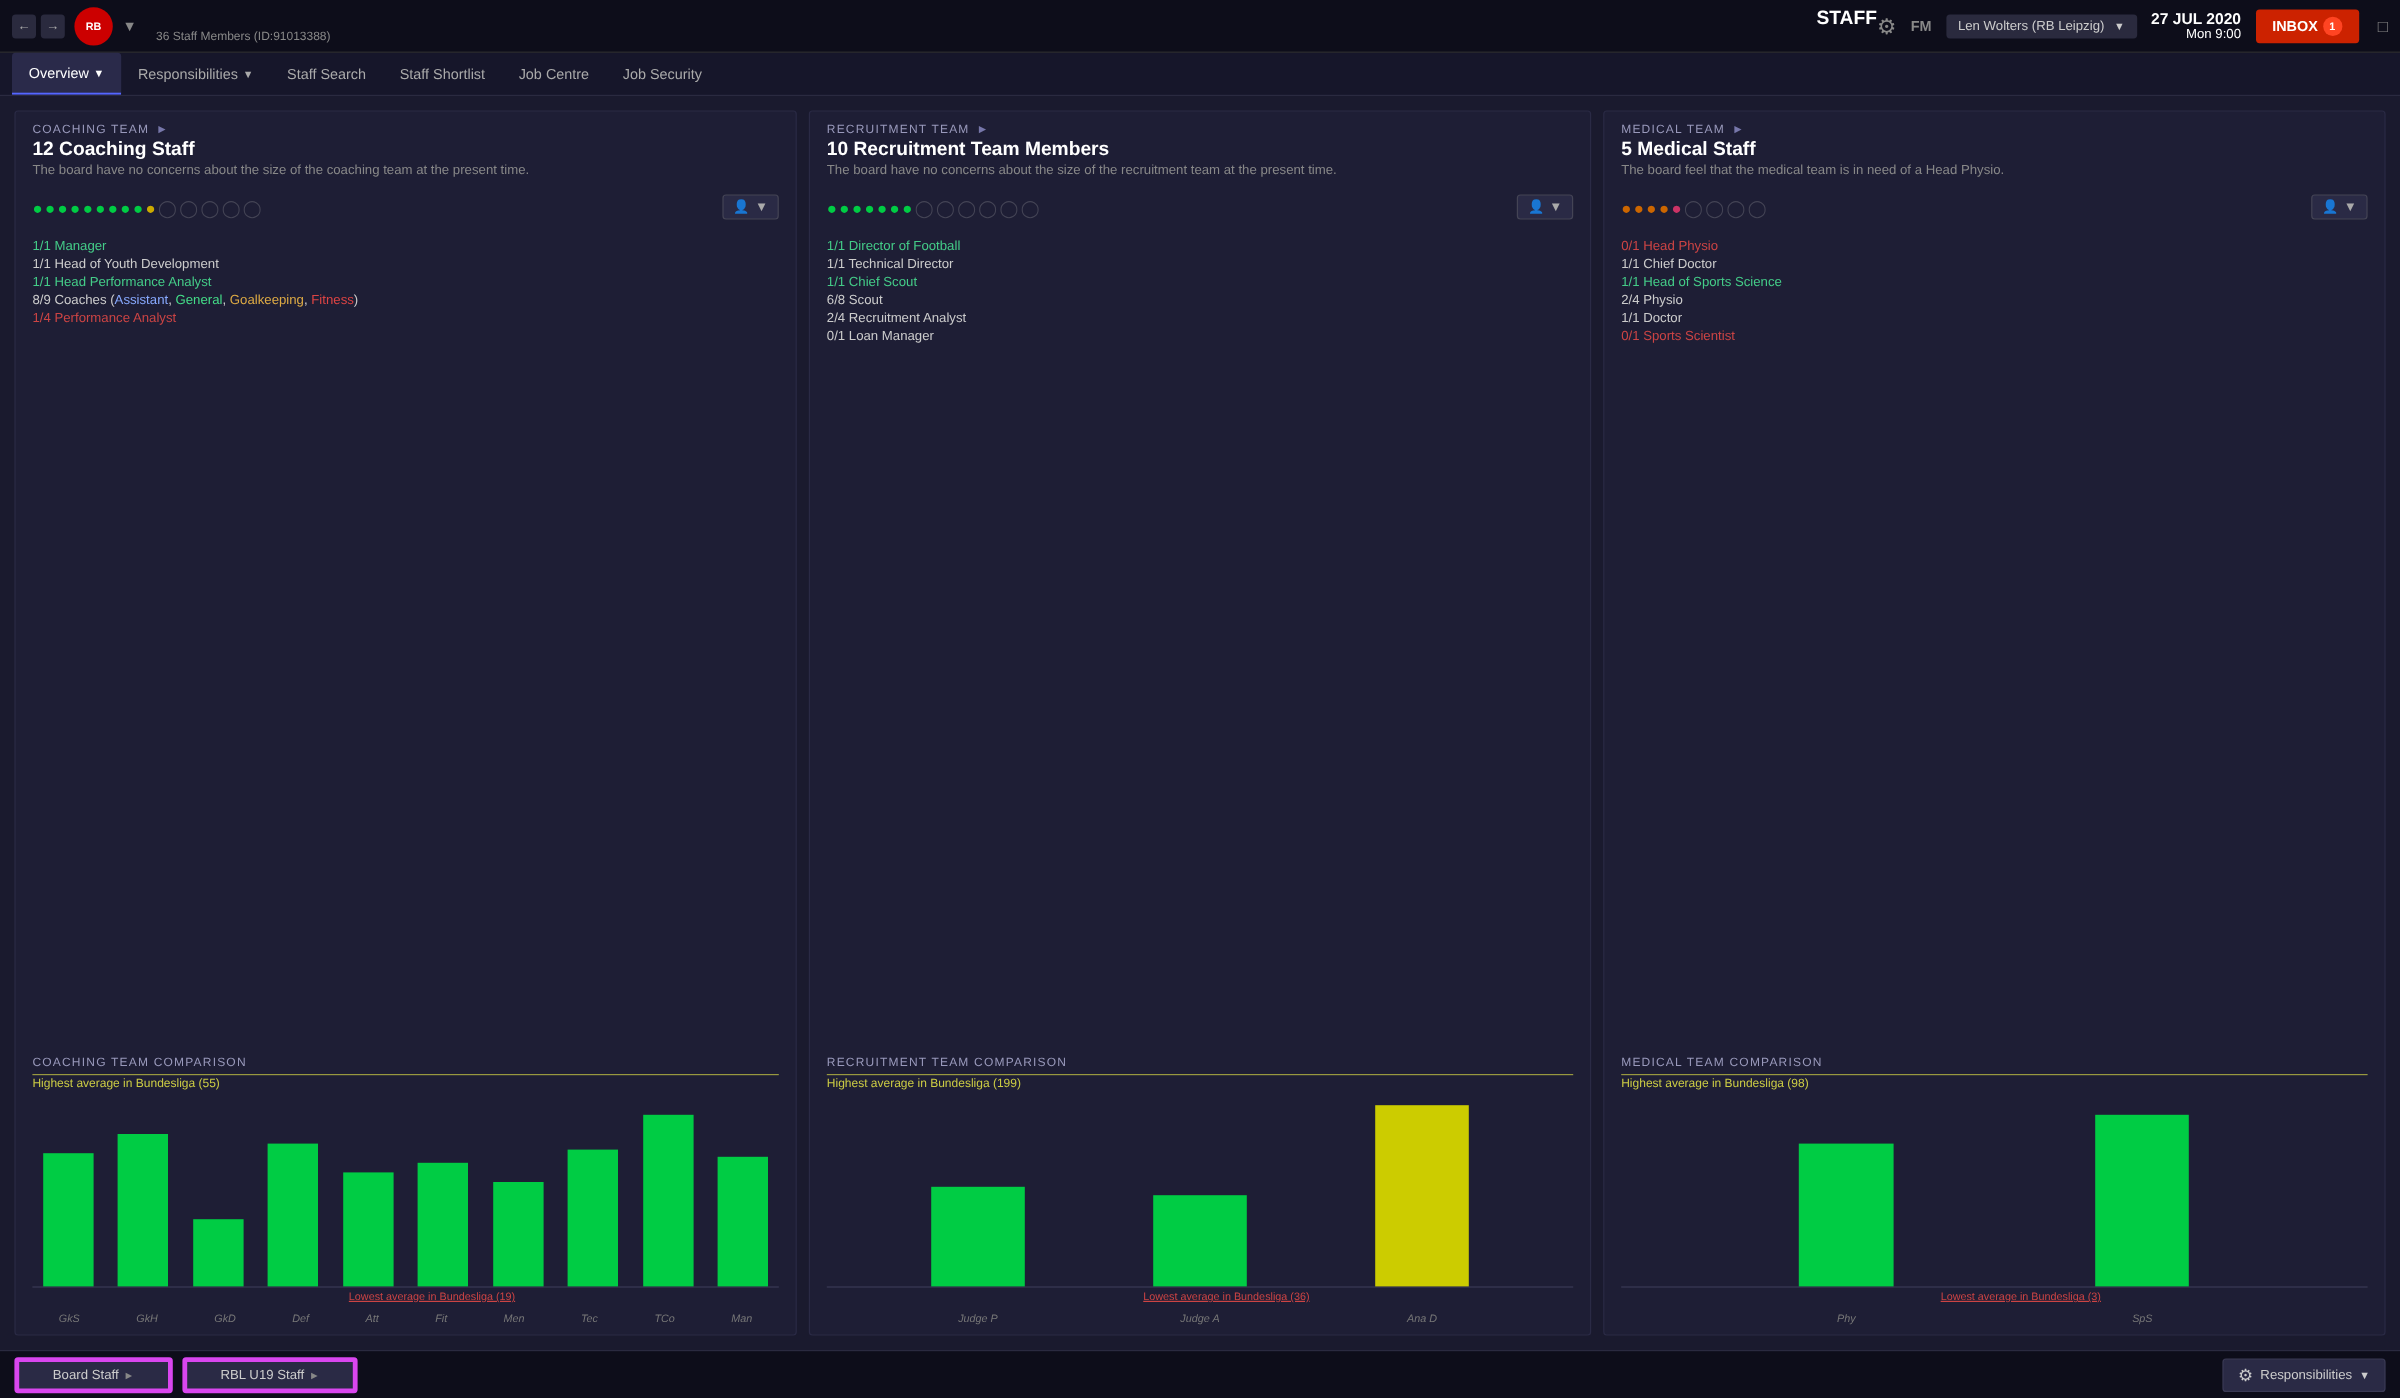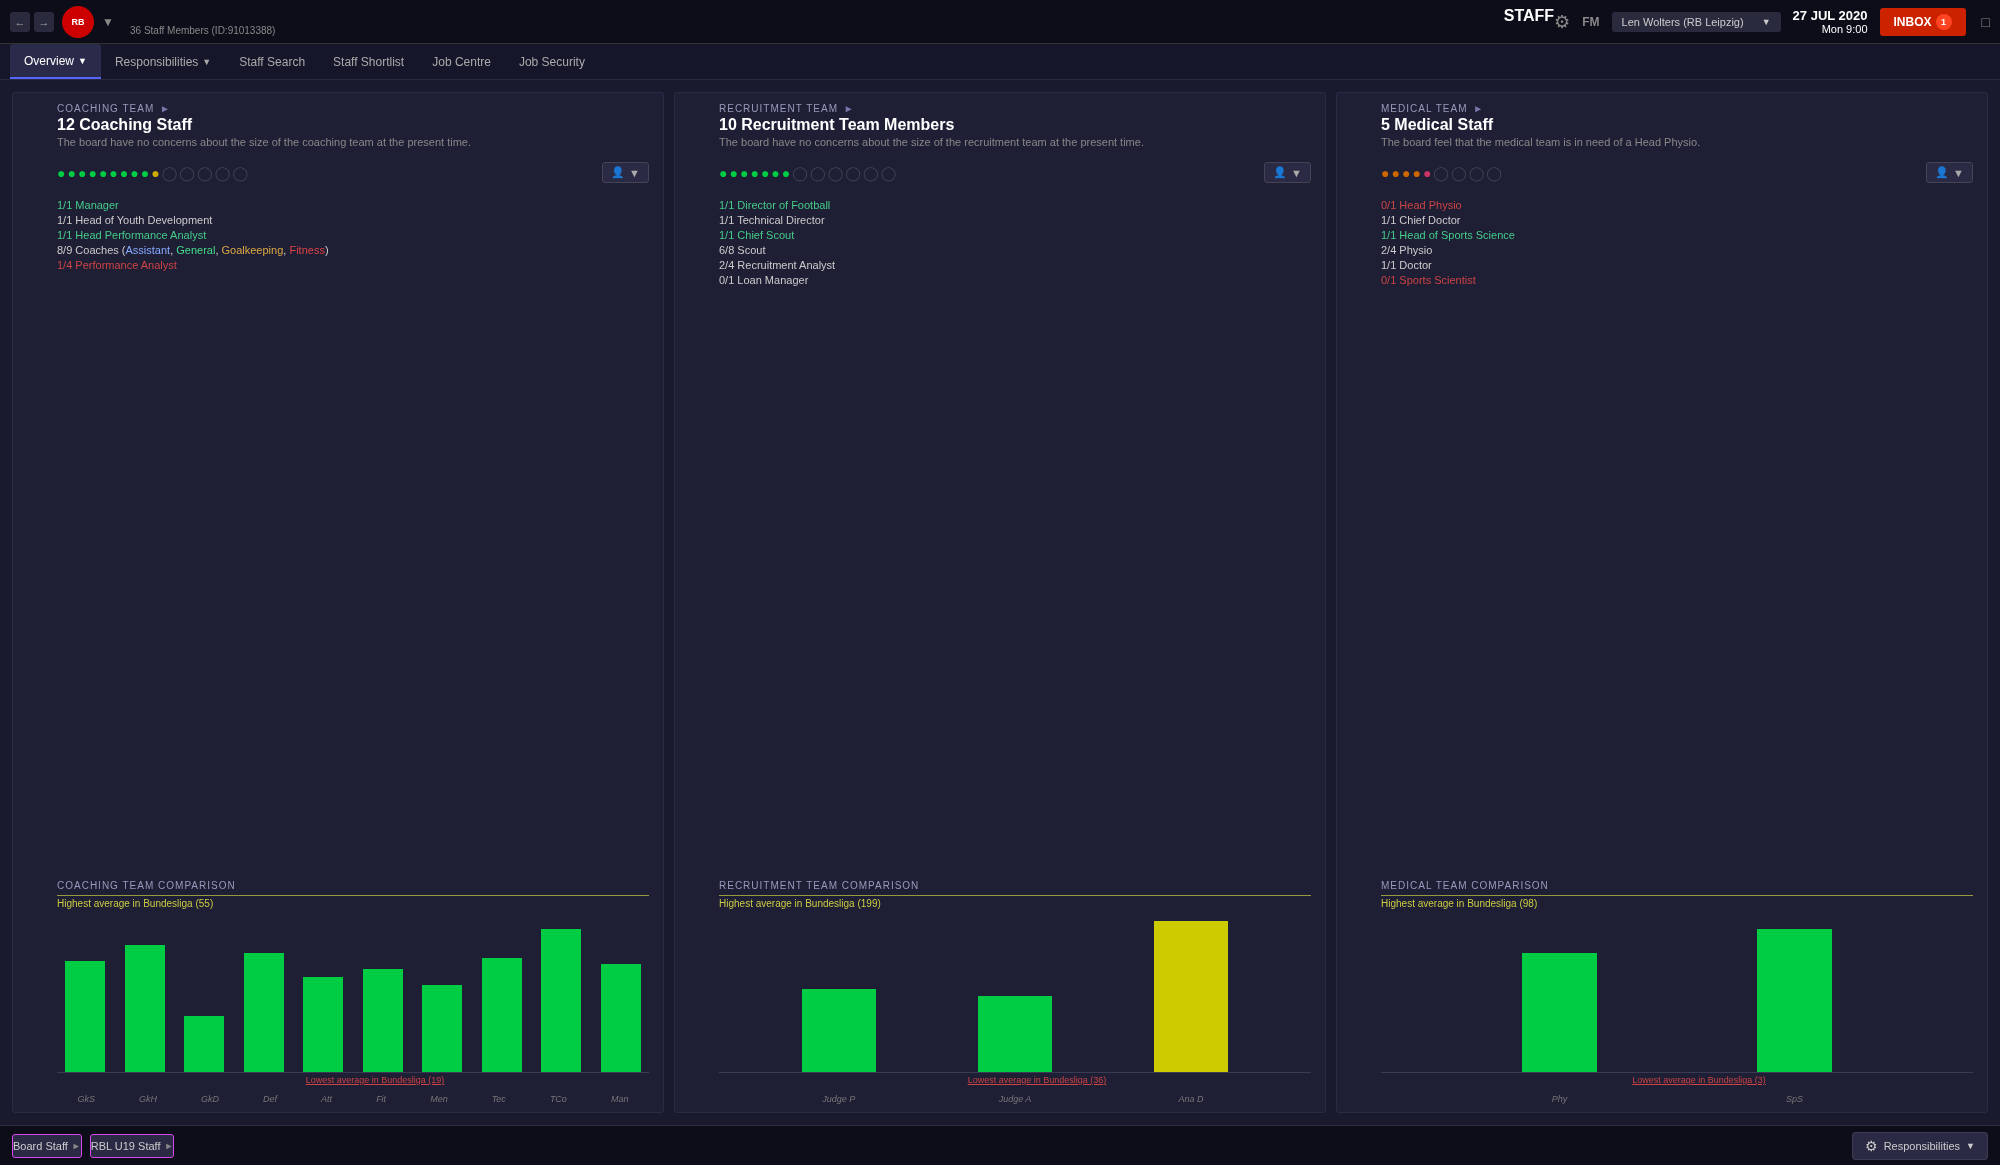--- a/index.html
+++ b/index.html
@@ -38,21 +38,21 @@
       font-weight: bold; color: white; font-size: 9px;
       margin-right: 8px;
     }
     .page-title-area { flex: 1; }
     .page-title { color: white; font-size: 16px; font-weight: bold; text-align: right; }
     .page-subtitle { color: #888; font-size: 10px; }
     .top-right {
       display: flex; align-items: center; gap: 12px;
     }
     .user-info {
-      display: flex; align-items: center; gap: 18px;
+      display: flex; align-items: center; gap: 8px;
       background: #2a2a3e; padding: 4px 10px; border-radius: 3px;
       color: #ccc; font-size: 11px;
     }
     .date-display {
       text-align: right; color: white; font-size: 11px;
     }
     .date-display .date { font-weight: bold; font-size: 13px; }
     .inbox-btn {
       background: #cc2200;
       color: white; padding: 6px 14px; border-radius: 3px;
@@ -95,21 +95,20 @@
 
     
     .panel {
       background: #1e1e35;
       border: 1px solid #2a2a45;
       border-radius: 3px;
       flex: 1;
       display: flex;
       flex-direction: column;
       overflow: hidden;
-      padding-left: 30px;
     }
 
     .panel-header {
       padding: 10px 14px 6px;
     }
     .panel-team-label {
       font-size: 10px;
       color: #9999bb;
       text-transform: uppercase;
       letter-spacing: 1px;
@@ -235,23 +234,23 @@
       background: #0d0d1a;
       height: 40px;
       display: flex;
       align-items: center;
       padding: 0 12px;
       border-top: 1px solid #2a2a40;
       gap: 8px;
     }
     .bottom-btn {
       background: #2a2a45;
-      border: 1px solid #d946ef;
+      border: 4px solid #d946ef;
       color: #ccc;
-      padding: 5px 0;
+      padding: 5px 28px;
       border-radius: 3px;
       font-size: 11px;
       cursor: pointer;
       display: flex; align-items: center; gap: 4px;
     }
     .bottom-btn .arrow { font-size: 9px; color: #888; }
     .bottom-right {
       margin-left: auto;
       display: flex; align-items: center; gap: 6px;
     }

